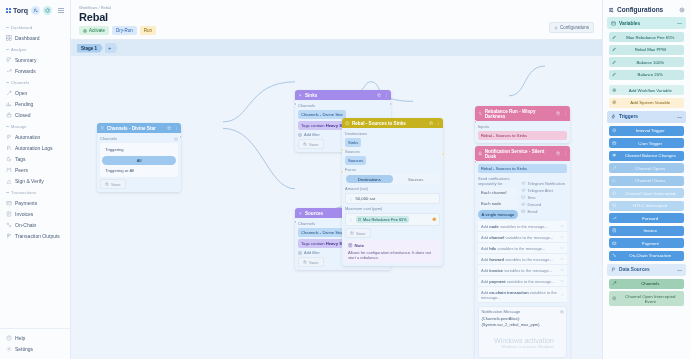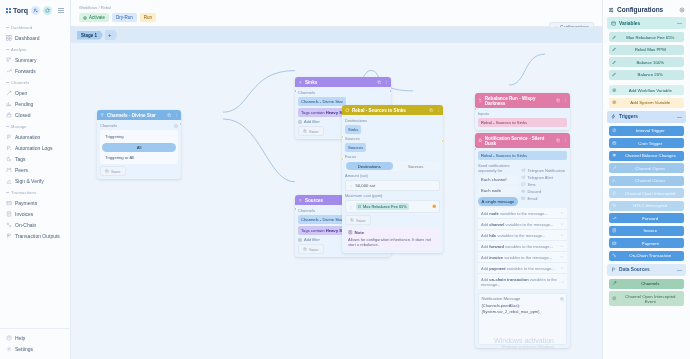--- a/index.html
+++ b/index.html
@@ -353,20 +353,21 @@
         </svg>
       <span>Settings</span>
     </div>
   </div>
 </aside>
 
 <div class="main">
 
   <div class="topbar">
     <div class="crumb">Workflows / Rebal</div>
+    <div class="page-title">Rebal</div>
     <div class="btn-row">
       <div class="pill green">
         <svg viewBox="0 0 24 24" fill="none" stroke="#1f7a4d" stroke-width="2.5">
             <circle cx="12" cy="12" r="9"></circle>
             <path d="M10 8.5l6 3.5-6 3.5z" fill="#1f7a4d"></path>
           </svg>
         <span>Activate</span>
       </div>
       <div class="pill blue">
         <span>Dry-Run</span>

